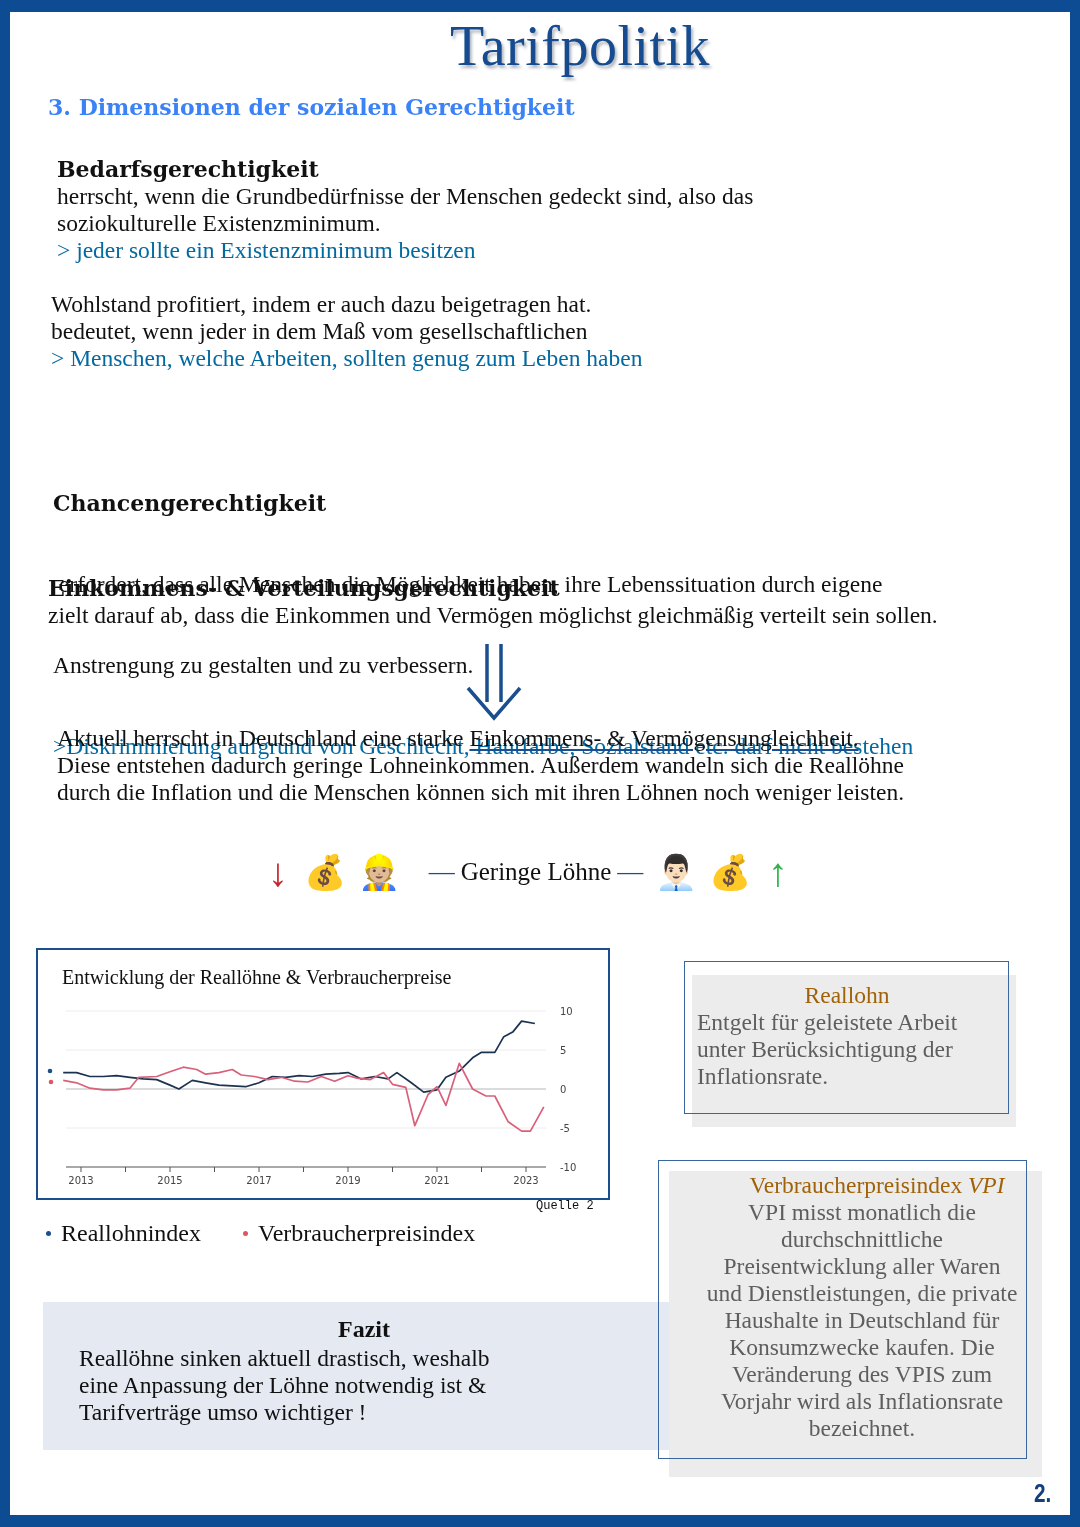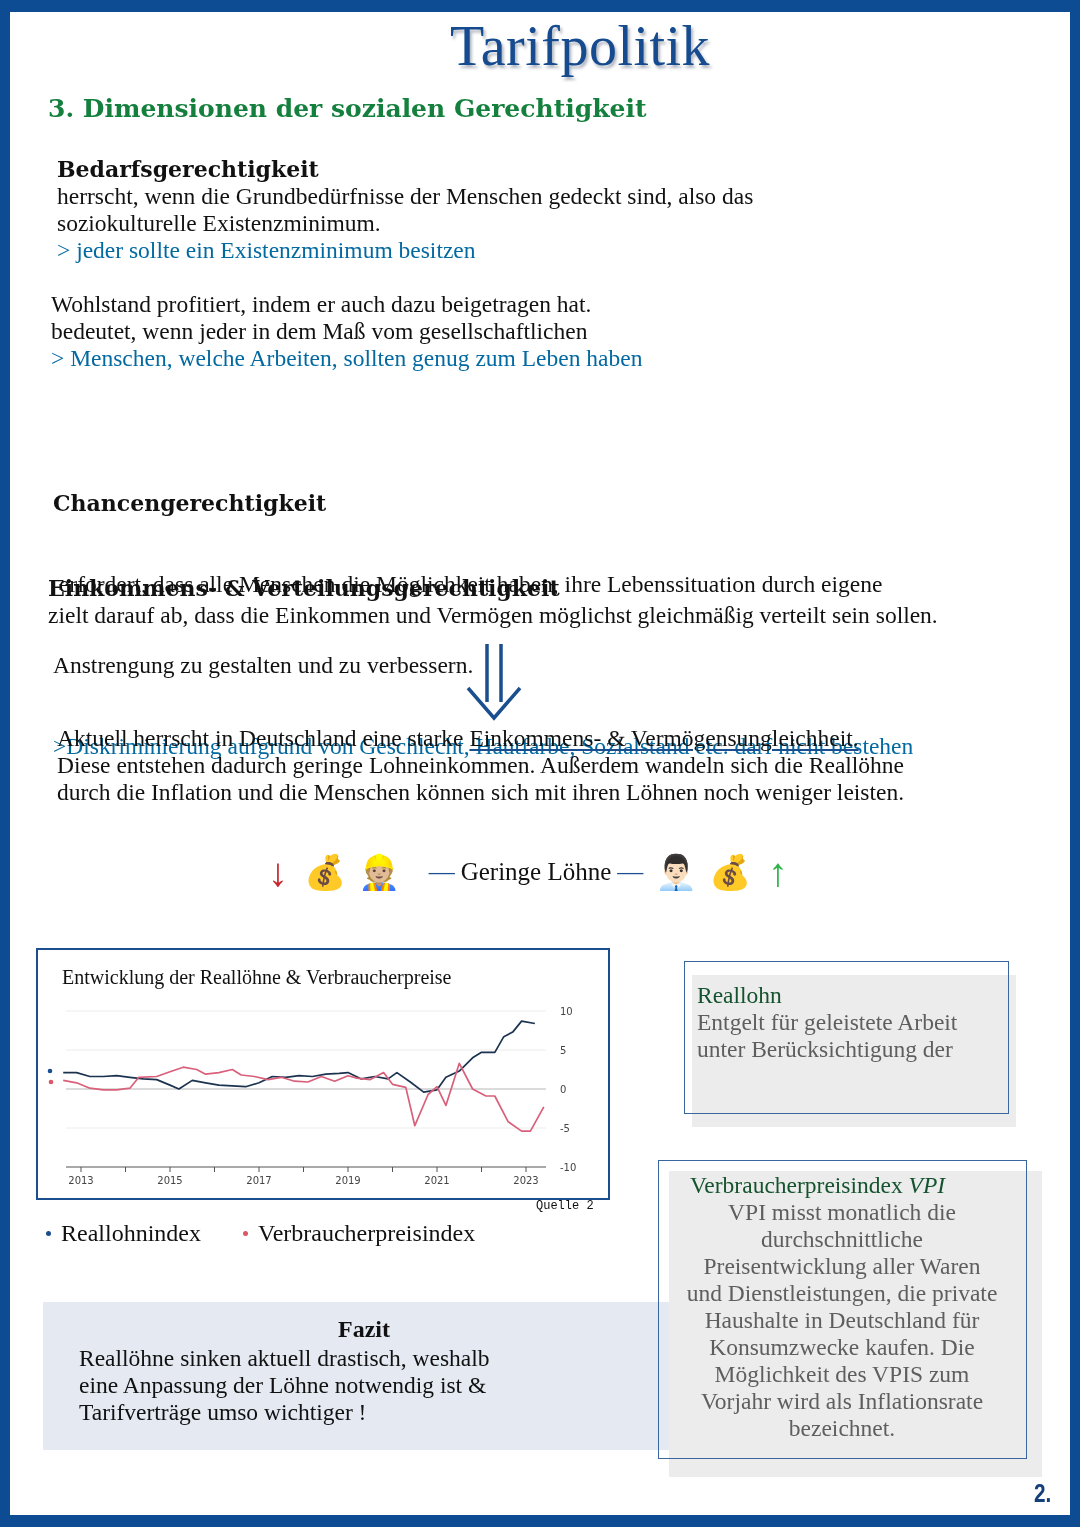--- a/index.html
+++ b/index.html
@@ -14,21 +14,21 @@
   .frame-right { position: absolute; right: 0; top: 0; width: 10px; height: 1527px; background: #0d4b93; }
   .frame-bottom { position: absolute; left: 0; bottom: 0; width: 1080px; height: 12px; background: #0d4b93; }
 
   .title {
     position: absolute; left: 0; top: 14px; width: 1160px; text-align: center;
     font-family: "Liberation Serif", serif; font-size: 56px; color: #164c8f;
     text-shadow: 2px 3px 3px rgba(80,90,110,0.45); letter-spacing: 0.5px;
   }
   .section-title {
     position: absolute; left: 48px; top: 94px;
-    font-family: "DejaVu Serif", serif; font-weight: bold; font-size: 25px; color: #15803d;
+    font-family: "DejaVu Serif", serif; font-weight: bold; font-size: 22px; color: #3b82f6;
   }
   .block { position: absolute; font-family: "Liberation Serif", serif; font-size: 23.5px; line-height: 27px; }
   .block .head { font-family: "DejaVu Serif", serif; font-weight: bold; font-size: 22px; line-height: 28px; }
   .block .note { color: #0369a1; }
   .underline { text-decoration: underline; text-decoration-color: #1b4e8e; text-underline-offset: 3px; text-decoration-thickness: 2px; }
 
   .down-arrow { position: absolute; left: 464px; top: 640px; width: 60px; height: 84px; }
 
   .emoji-row {
     position: absolute; left: 268px; top: 842px; height: 60px; display: flex; align-items: center;
@@ -56,21 +56,21 @@
   .fazit {
     position: absolute; left: 43px; top: 1302px; width: 642px; height: 148px; background: #e4e9f2;
     font-family: "Liberation Serif", serif; font-size: 23.5px; line-height: 27px;
   }
   .fazit .head { text-align: center; font-weight: bold; font-size: 24px; margin-top: 14px; }
   .fazit .body { padding: 0 36px; margin-top: 2px; }
 
   .def-shadow { position: absolute; background: #ececec; }
   .def-border { position: absolute; border: 1.5px solid #3a66a0; }
   .def-text { position: absolute; font-family: "Liberation Serif", serif; color: #5e5e5e; font-size: 23.5px; line-height: 27px; }
-  .def-text .head { color: #14532d; text-align: left; }
+  .def-text .head { color: #a16207; text-align: center; }
 
   .page-num {
     position: absolute; left: 1034px; top: 1478px; font-family: "Liberation Sans", sans-serif;
     font-weight: bold; font-size: 26px; color: #153f7a; transform: scaleX(0.8); transform-origin: left;
   }
 </style>
 </head>
 <body>
 
 <div class="frame-top"></div>
@@ -189,32 +189,33 @@
     <div>Tarifverträge umso wichtiger !</div>
   </div>
 </div>
 
 <div class="def-shadow" style="left:692px; top:975px; width:324px; height:152px;"></div>
 <div class="def-border" style="left:684px; top:961px; width:323px; height:151px;"></div>
 <div class="def-text" style="left:697px; top:982px; width:300px;">
   <div class="head">Reallohn</div>
   <div>Entgelt für geleistete Arbeit</div>
   <div>unter Berücksichtigung der</div>
+  <div>Inflationsrate.</div>
 </div>
 
 <div class="def-shadow" style="left:669px; top:1171px; width:373px; height:306px;"></div>
 <div class="def-border" style="left:658px; top:1160px; width:367px; height:297px;"></div>
-<div class="def-text" style="left:660px; top:1172px; width:364px; text-align:center;">
+<div class="def-text" style="left:680px; top:1172px; width:364px; text-align:center;">
   <div class="head" style="padding-left:30px;">
     <span>Verbraucherpreisindex </span><i>VPI</i>
   </div>
   <div>VPI misst monatlich die</div>
   <div>durchschnittliche</div>
   <div>Preisentwicklung aller Waren</div>
   <div>und Dienstleistungen, die private</div>
   <div>Haushalte in Deutschland für</div>
   <div>Konsumzwecke kaufen. Die</div>
-  <div>Möglichkeit des VPIS zum</div>
+  <div>Veränderung des VPIS zum</div>
   <div>Vorjahr wird als Inflationsrate</div>
   <div>bezeichnet.</div>
 </div>
 
 <div class="page-num">2.</div>
 
 </body></html>

